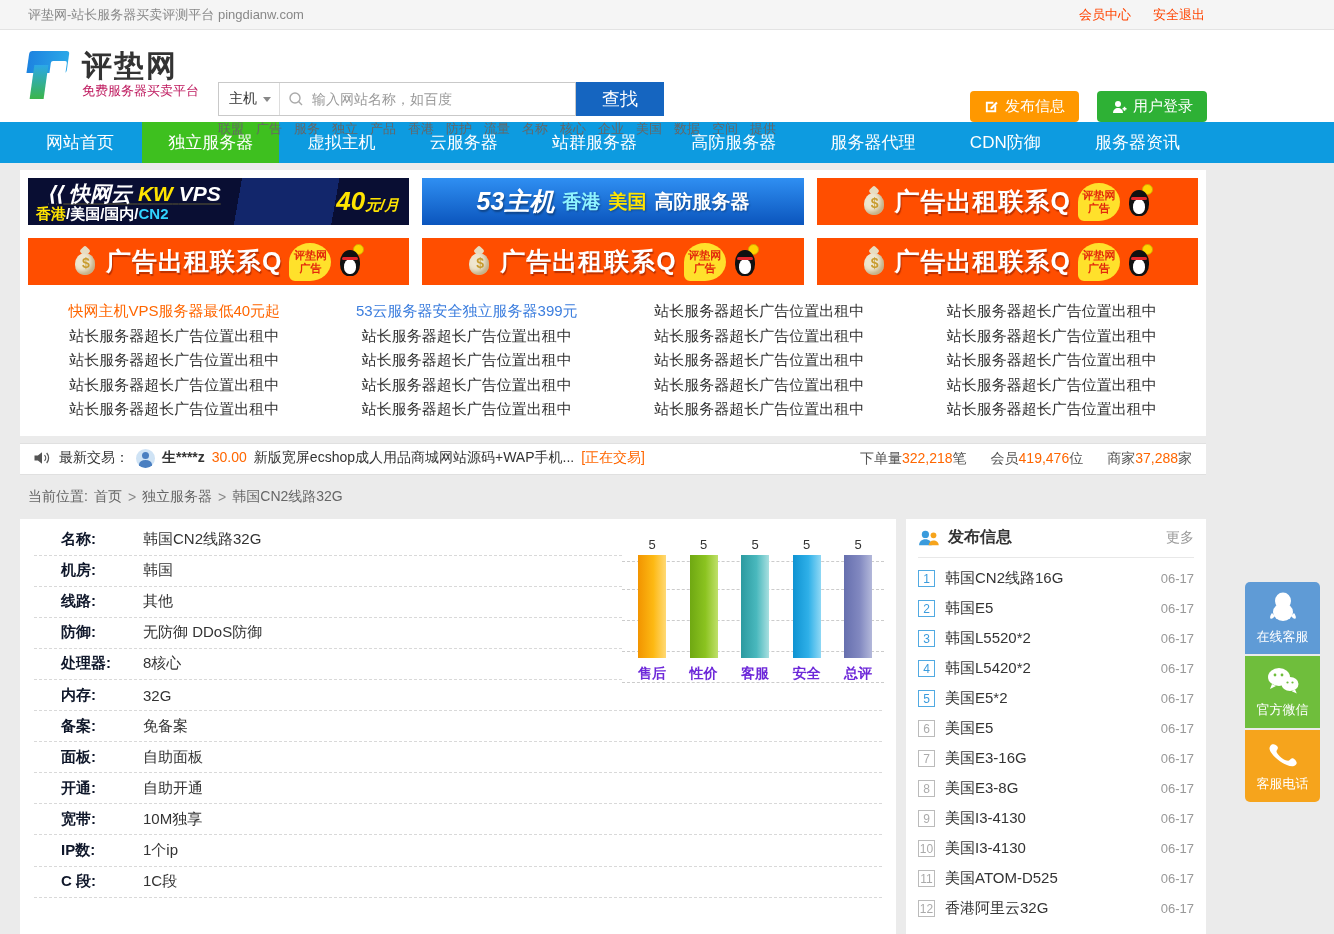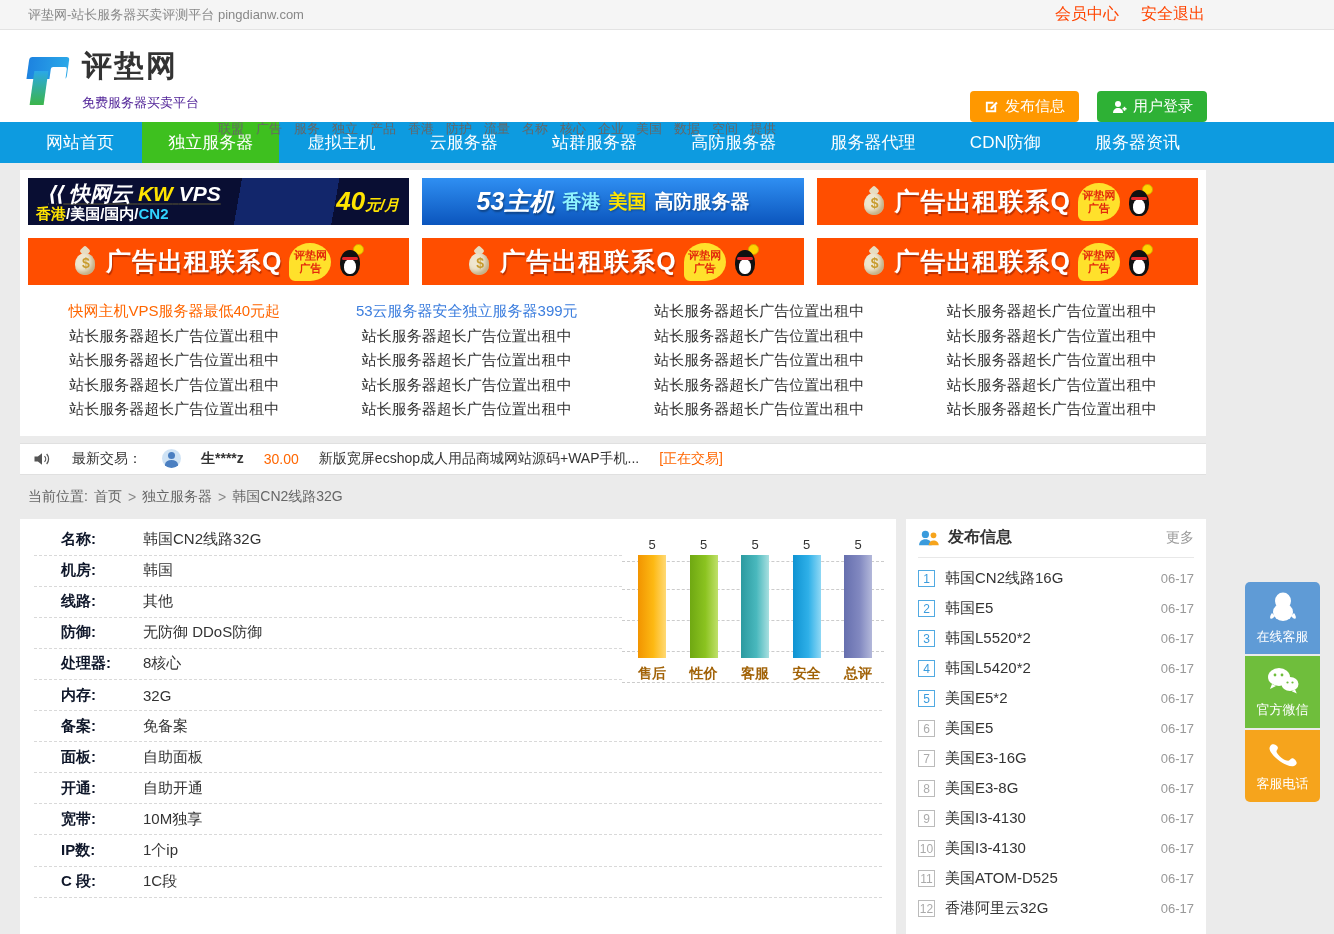--- a/index.html
+++ b/index.html
@@ -4,31 +4,31 @@
 <style>
   * { margin:0; padding:0; box-sizing:border-box; }
   html,body { width:1334px; height:934px; overflow:hidden; }
   body { font-family:"Liberation Sans","DejaVu Sans",sans-serif; background:#ebebeb; position:relative; color:#333; }
   a { text-decoration:none; cursor:pointer; }
 
   
   .topbar { height:30px; background:#f5f5f5; border-bottom:1px solid #e3e3e3; display:flex; align-items:center; justify-content:space-between; padding:0 129px 0 28px; }
   .topbar .site-title { font-size:13px; color:#888; }
   .topbar .tb-links { display:flex; gap:22px; }
-  .topbar .tb-links a { font-size:16px; color:#ff4400; }
+  .topbar .tb-links a { font-size:13px; color:#ff4400; }
 
   
   .header { height:92px; background:#fff; position:relative; }
   .logo { position:absolute; left:28px; top:20px; display:flex; align-items:center; }
   .logo-mark { width:44px; height:48px; position:relative; margin-right:10px; }
   .logo-mark .p1 { position:absolute; left:0; top:0; width:40px; height:22px; background:linear-gradient(90deg,#1d83e0,#2ba8e8); border-radius:3px 3px 3px 0; transform:skewX(-8deg); }
   .logo-mark .p2 { position:absolute; left:4px; top:14px; width:14px; height:34px; background:linear-gradient(180deg,#2ba8e8,#3cb54a); transform:skewX(-8deg); }
   .logo-mark .p3 { position:absolute; left:22px; top:10px; width:16px; height:16px; background:#fff; border-radius:2px; transform:skewX(-8deg); }
   .logo-text-cn { font-size:30px; font-weight:bold; color:#333; letter-spacing:2px; line-height:32px; }
-  .logo-sub { font-size:13px; color:#4c1d95; margin-top:12px; }
+  .logo-sub { font-size:13px; color:#be185d; margin-top:0; }
 
   .search-wrap { position:absolute; left:218px; top:52px; display:flex; height:34px; }
   .search-box { display:flex; align-items:center; border:1px solid #c9c9c9; background:#fff; width:358px; height:34px; }
   .search-cat { display:flex; align-items:center; gap:6px; padding:0 8px 0 10px; border-right:1px solid #ddd; height:100%; font-size:14px; color:#333; cursor:pointer; }
   .caret { width:0; height:0; border-left:4px solid transparent; border-right:4px solid transparent; border-top:5px solid #888; }
   .search-input { border:0; outline:none; flex:1; font-size:14px; padding:0 8px; color:#333; font-family:inherit; }
   .search-input::placeholder { color:#9a9a9a; }
   .search-icon { margin-left:8px; flex:0 0 auto; }
   .search-btn { width:88px; height:34px; background:#1565c0; color:#fff; font-size:18px; border:0; cursor:pointer; font-family:inherit; }
 
@@ -81,21 +81,21 @@
   .penguin .scarf { position:absolute; left:4px; top:11px; width:16px; height:3px; background:#e4262a; border-radius:2px; }
 
   
   .text-ads { display:grid; grid-template-columns:repeat(4,1fr); padding:14px 0 8px; }
   .text-ad { font-size:15px; color:#333; text-align:center; line-height:24.5px; display:block; }
   .text-ad.orange { color:#ff6600; }
   .text-ad.blue { color:#3c7ede; }
 
   
   .ticker-panel { background:#fff; border-top:1px solid #e0e0e0; border-bottom:1px solid #e0e0e0; height:32px; margin-top:7px; display:flex; align-items:center; padding:0 14px 0 12px; }
-  .ticker-left { display:flex; align-items:center; gap:20px; flex:1; min-width:0; }
+  .ticker-left { display:flex; align-items:flex-start; gap:7px; flex:1; min-width:0; }
   .ticker-label { font-size:14px; color:#333; }
   .avatar { width:19px; height:19px; border-radius:50%; background:#cfe3f5; position:relative; overflow:hidden; flex:0 0 auto; }
   .avatar::before { content:""; position:absolute; left:6px; top:3px; width:7px; height:7px; border-radius:50%; background:#4a7fc1; }
   .avatar::after { content:""; position:absolute; left:3px; top:11px; width:13px; height:9px; border-radius:50% 50% 0 0; background:#4a7fc1; }
   .ticker-user { font-size:14px; font-weight:bold; color:#333; }
   .ticker-price { font-size:14px; color:#ff6600; }
   .ticker-title { font-size:14px; color:#333; }
   .ticker-status { font-size:14px; color:#ff6600; }
   .ticker-stats { display:flex; gap:24px; }
   .stat { font-size:14px; color:#555; }
@@ -118,21 +118,21 @@
   .grid-line { position:absolute; left:0; right:0; border-top:1px dashed #ccc; }
   .bars { position:absolute; left:10px; right:6px; top:0; bottom:0; display:flex; justify-content:space-between; }
   .bar-col { display:flex; flex-direction:column; align-items:center; width:40px; }
   .bar-val { font-size:13px; color:#333; height:18px; }
   .bar { width:28px; height:103px; }
   .bar.c1 { background:linear-gradient(90deg,#f29400,#fdb913 55%,#ffd975); }
   .bar.c2 { background:linear-gradient(90deg,#6fa812,#8bc320 55%,#c0e06a); }
   .bar.c3 { background:linear-gradient(90deg,#2b9aa0,#49b8bd 55%,#a8dfe0); }
   .bar.c4 { background:linear-gradient(90deg,#0f93d2,#2fb0e8 55%,#8fd8f5); }
   .bar.c5 { background:linear-gradient(90deg,#666fae,#8188c0 55%,#b3b8da); }
-  .bar-cat { font-size:14px; font-weight:bold; color:#a16207; margin-top:7px; }
+  .bar-cat { font-size:14px; font-weight:bold; color:#6d28d9; margin-top:7px; }
 
   
   .sidebar { width:300px; background:#fff; height:420px; padding:0 12px; }
   .sb-head { height:39px; display:flex; align-items:center; border-bottom:1px solid #e8e8e8; }
   .sb-title { font-size:16px; font-weight:bold; color:#333; margin-left:8px; flex:1; }
   .sb-more { font-size:14px; color:#999; }
   .sb-list { padding-top:6px; }
   .sb-item { display:flex; align-items:center; height:30px; }
   .sb-num { width:17px; height:17px; border:1px solid #bbb; color:#aaa; font-size:12px; display:flex; align-items:center; justify-content:center; flex:0 0 auto; }
   .sb-item.hot .sb-num { border-color:#51aae2; color:#3a9bdc; }
@@ -166,20 +166,34 @@
       <span class="p1"></span>
         <span class="p2"></span>
         <span class="p3"></span>
     </span>
     <span>
       <div class="logo-text-cn">评垫网</div>
       <div class="logo-sub">免费服务器买卖平台</div>
     </span>
   </div>
 
+  <div class="search-wrap">
+    <div class="search-box">
+      <span class="search-cat">
+        <span>主机</span>
+        <span class="caret"></span>
+      </span>
+      <svg class="search-icon icon-svg" width="16" height="16" viewBox="0 0 16 16">
+          <circle cx="7" cy="7" r="5" fill="none" stroke="#aaa" stroke-width="1.4"></circle>
+          <line x1="10.6" y1="10.6" x2="14" y2="14" stroke="#aaa" stroke-width="1.4"></line>
+        </svg>
+      <input class="search-input" type="text" placeholder="输入网站名称，如百度" style="">
+    </div>
+    <button class="search-btn">查找</button>
+  </div>
 
   <div class="quick-links">
     <a>联盟</a>
     <a>广告</a>
     <a>服务</a>
     <a>独立</a>
     <a>产品</a>
     <a>香港</a>
     <a>防护</a>
     <a>流量</a>
@@ -353,20 +367,25 @@
           <path d="M15 6.5a5 5 0 010 7" stroke="#555" stroke-width="1.5" fill="none"></path>
           <path d="M17.6 4a9 9 0 010 12" stroke="#555" stroke-width="1.5" fill="none"></path>
         </svg>
       <span class="ticker-label">最新交易：</span>
       <span class="avatar"></span>
       <span class="ticker-user">生****z</span>
       <span class="ticker-price">30.00</span>
       <a class="ticker-title">新版宽屏ecshop成人用品商城网站源码+WAP手机...</a>
       <span class="ticker-status">[正在交易]</span>
     </div>
+    <div class="ticker-stats">
+      <span class="stat"><span>下单量</span><b>322,218</b><span>笔</span></span>
+      <span class="stat"><span>会员</span><b>419,476</b><span>位</span></span>
+      <span class="stat"><span>商家</span><b>37,288</b><span>家</span></span>
+    </div>
   </div>
 
   <div class="breadcrumb">
     <span>当前位置:</span>
     <a>首页</a>
     <span class="crumb-sep">&gt;</span>
     <a>独立服务器</a>
     <span class="crumb-sep">&gt;</span>
     <span>韩国CN2线路32G</span>
   </div>

